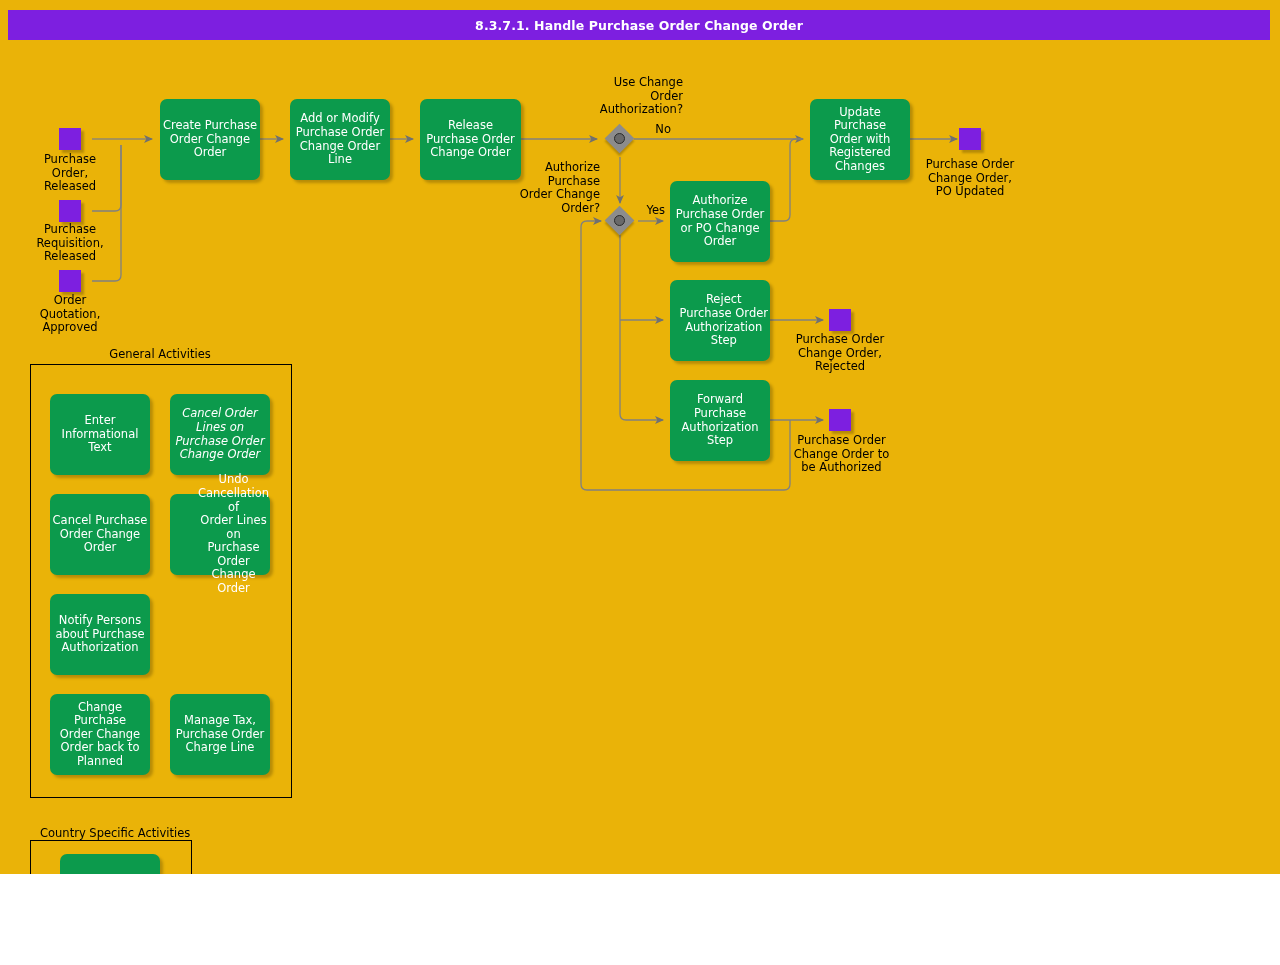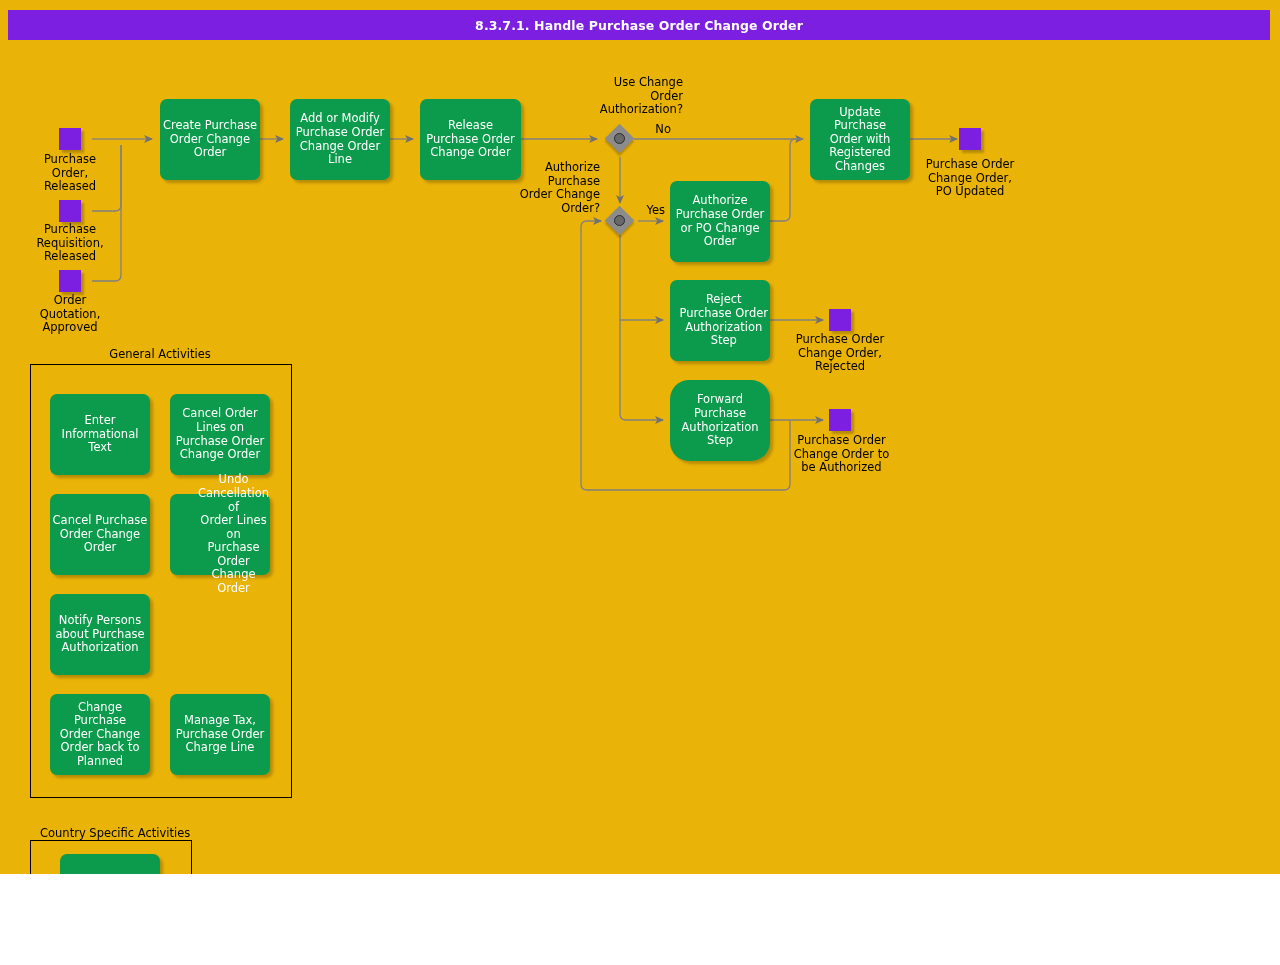--- a/index.html
+++ b/index.html
@@ -206,21 +206,21 @@
   </div>
 
   <div class="proc" style="left:670px; top:181px; width:100px; height:81px;">
     <span>Authorize<br>Purchase Order<br>or PO Change<br>Order</span>
   </div>
 
   <div class="proc" style="left:670px; top:280px; width:100px; height:81px;justify-content:flex-end;">
     <span>Reject<br>Purchase Order<br>Authorization<br>Step</span>
   </div>
 
-  <div class="proc" style="left:670px; top:380px; width:100px; height:81px;border-radius:19px;">
+  <div class="proc" style="left:670px; top:380px; width:100px; height:81px;">
     <span>Forward<br>Purchase<br>Authorization<br>Step</span>
   </div>
 
   <div class="decision" style="left:606px; top:125px;">
     <div class="dia"></div>
     <div class="knob"></div>
   </div>
   <div class="flabel" style="left:553px; top:76px; width:130px;">Use Change<br>Order<br>Authorization?</div>
   <div class="flabel" style="left:641px; top:123px; width:30px;">No</div>
 
@@ -240,21 +240,21 @@
   <div class="evt" style="left:829px; top:409px;">
   </div>
   <div class="evtlabel" style="left:775px; top:434px; width:133px;">Purchase Order<br>Change Order to<br>be Authorized</div>
 
   <div class="panel-caption" style="left:30px; top:347px; width:260px;">General Activities</div>
   <div class="panel" style="left:30px; top:364px; width:260px; height:432px;"></div>
 
   <div class="proc" style="left:50px; top:394px; width:100px; height:81px;">
     <span>Enter<br>Informational<br>Text</span>
   </div>
-  <div class="proc" style="left:170px; top:394px; width:100px; height:81px;">
+  <div class="proc" style="left:170px; top:394px; width:100px; height:81px;font-style:italic;">
     <span>Cancel Order<br>Lines on<br>Purchase Order<br>Change Order</span>
   </div>
 
   <div class="proc" style="left:50px; top:494px; width:100px; height:81px;">
     <span>Cancel Purchase<br>Order Change<br>Order</span>
   </div>
   <div class="proc" style="left:170px; top:494px; width:100px; height:81px;padding-left:29px;">
     <span>Undo<br>Cancellation of<br>Order Lines on<br>Purchase Order<br>Change Order</span>
   </div>
 

